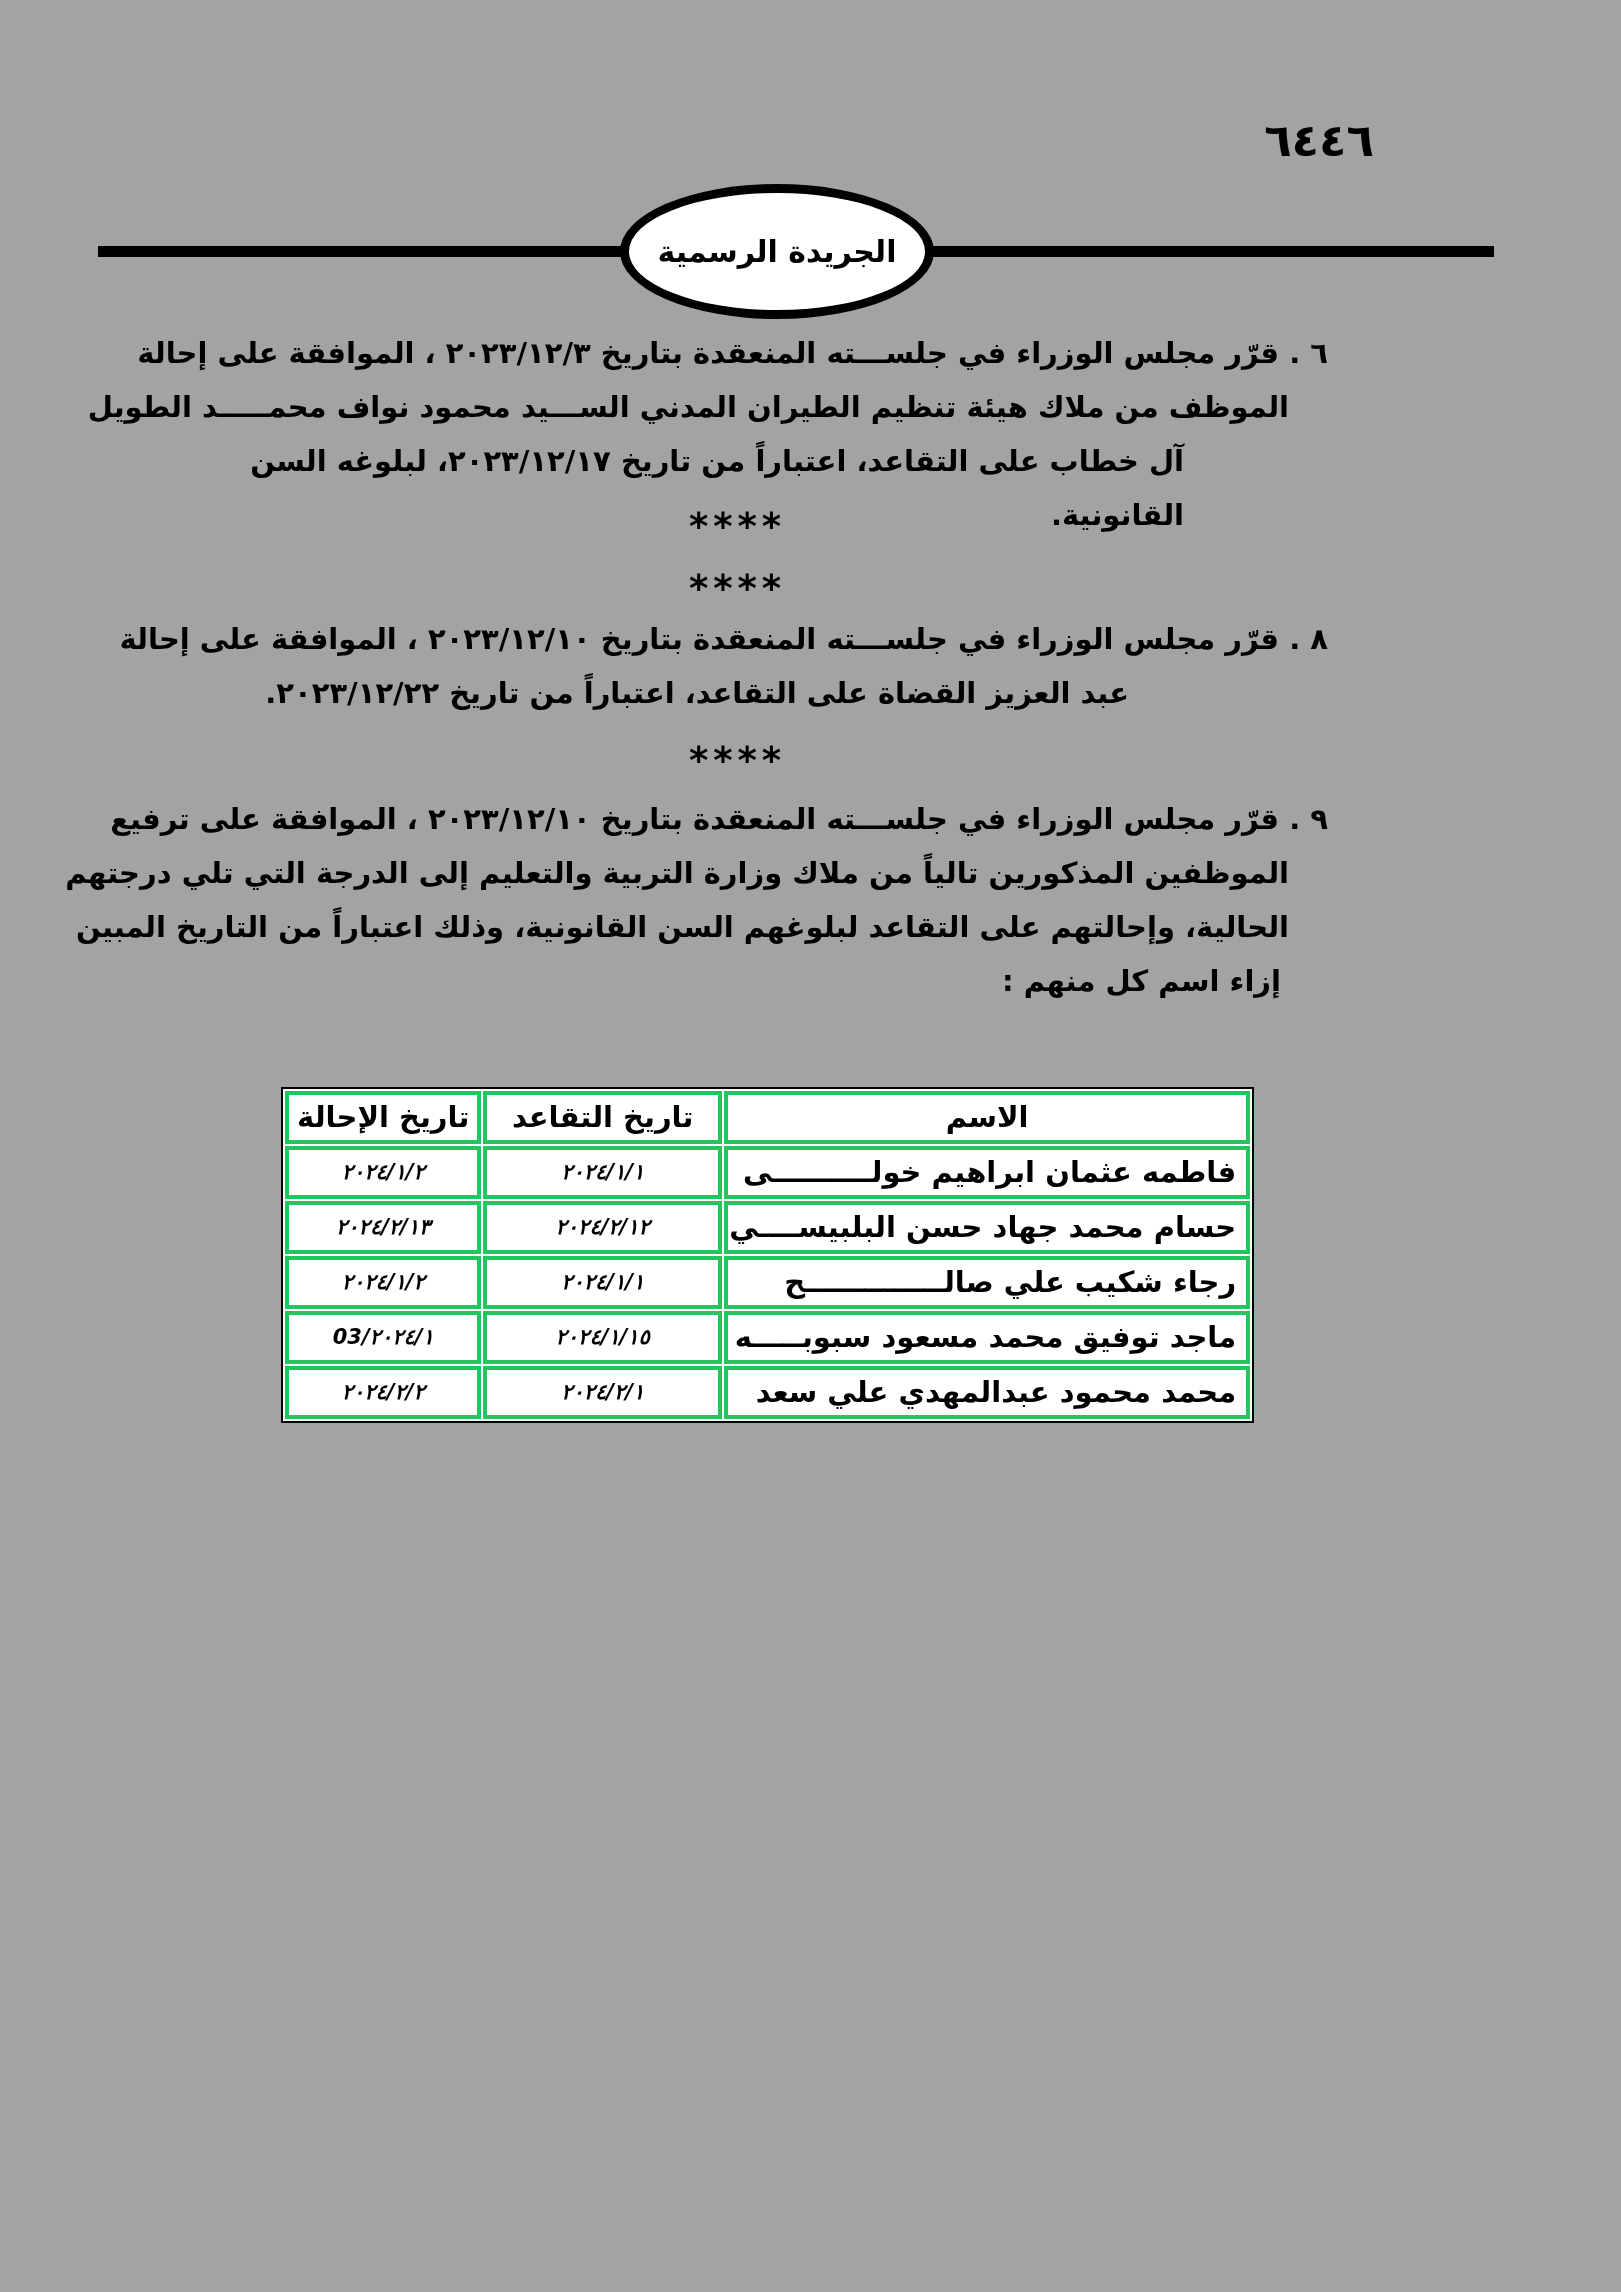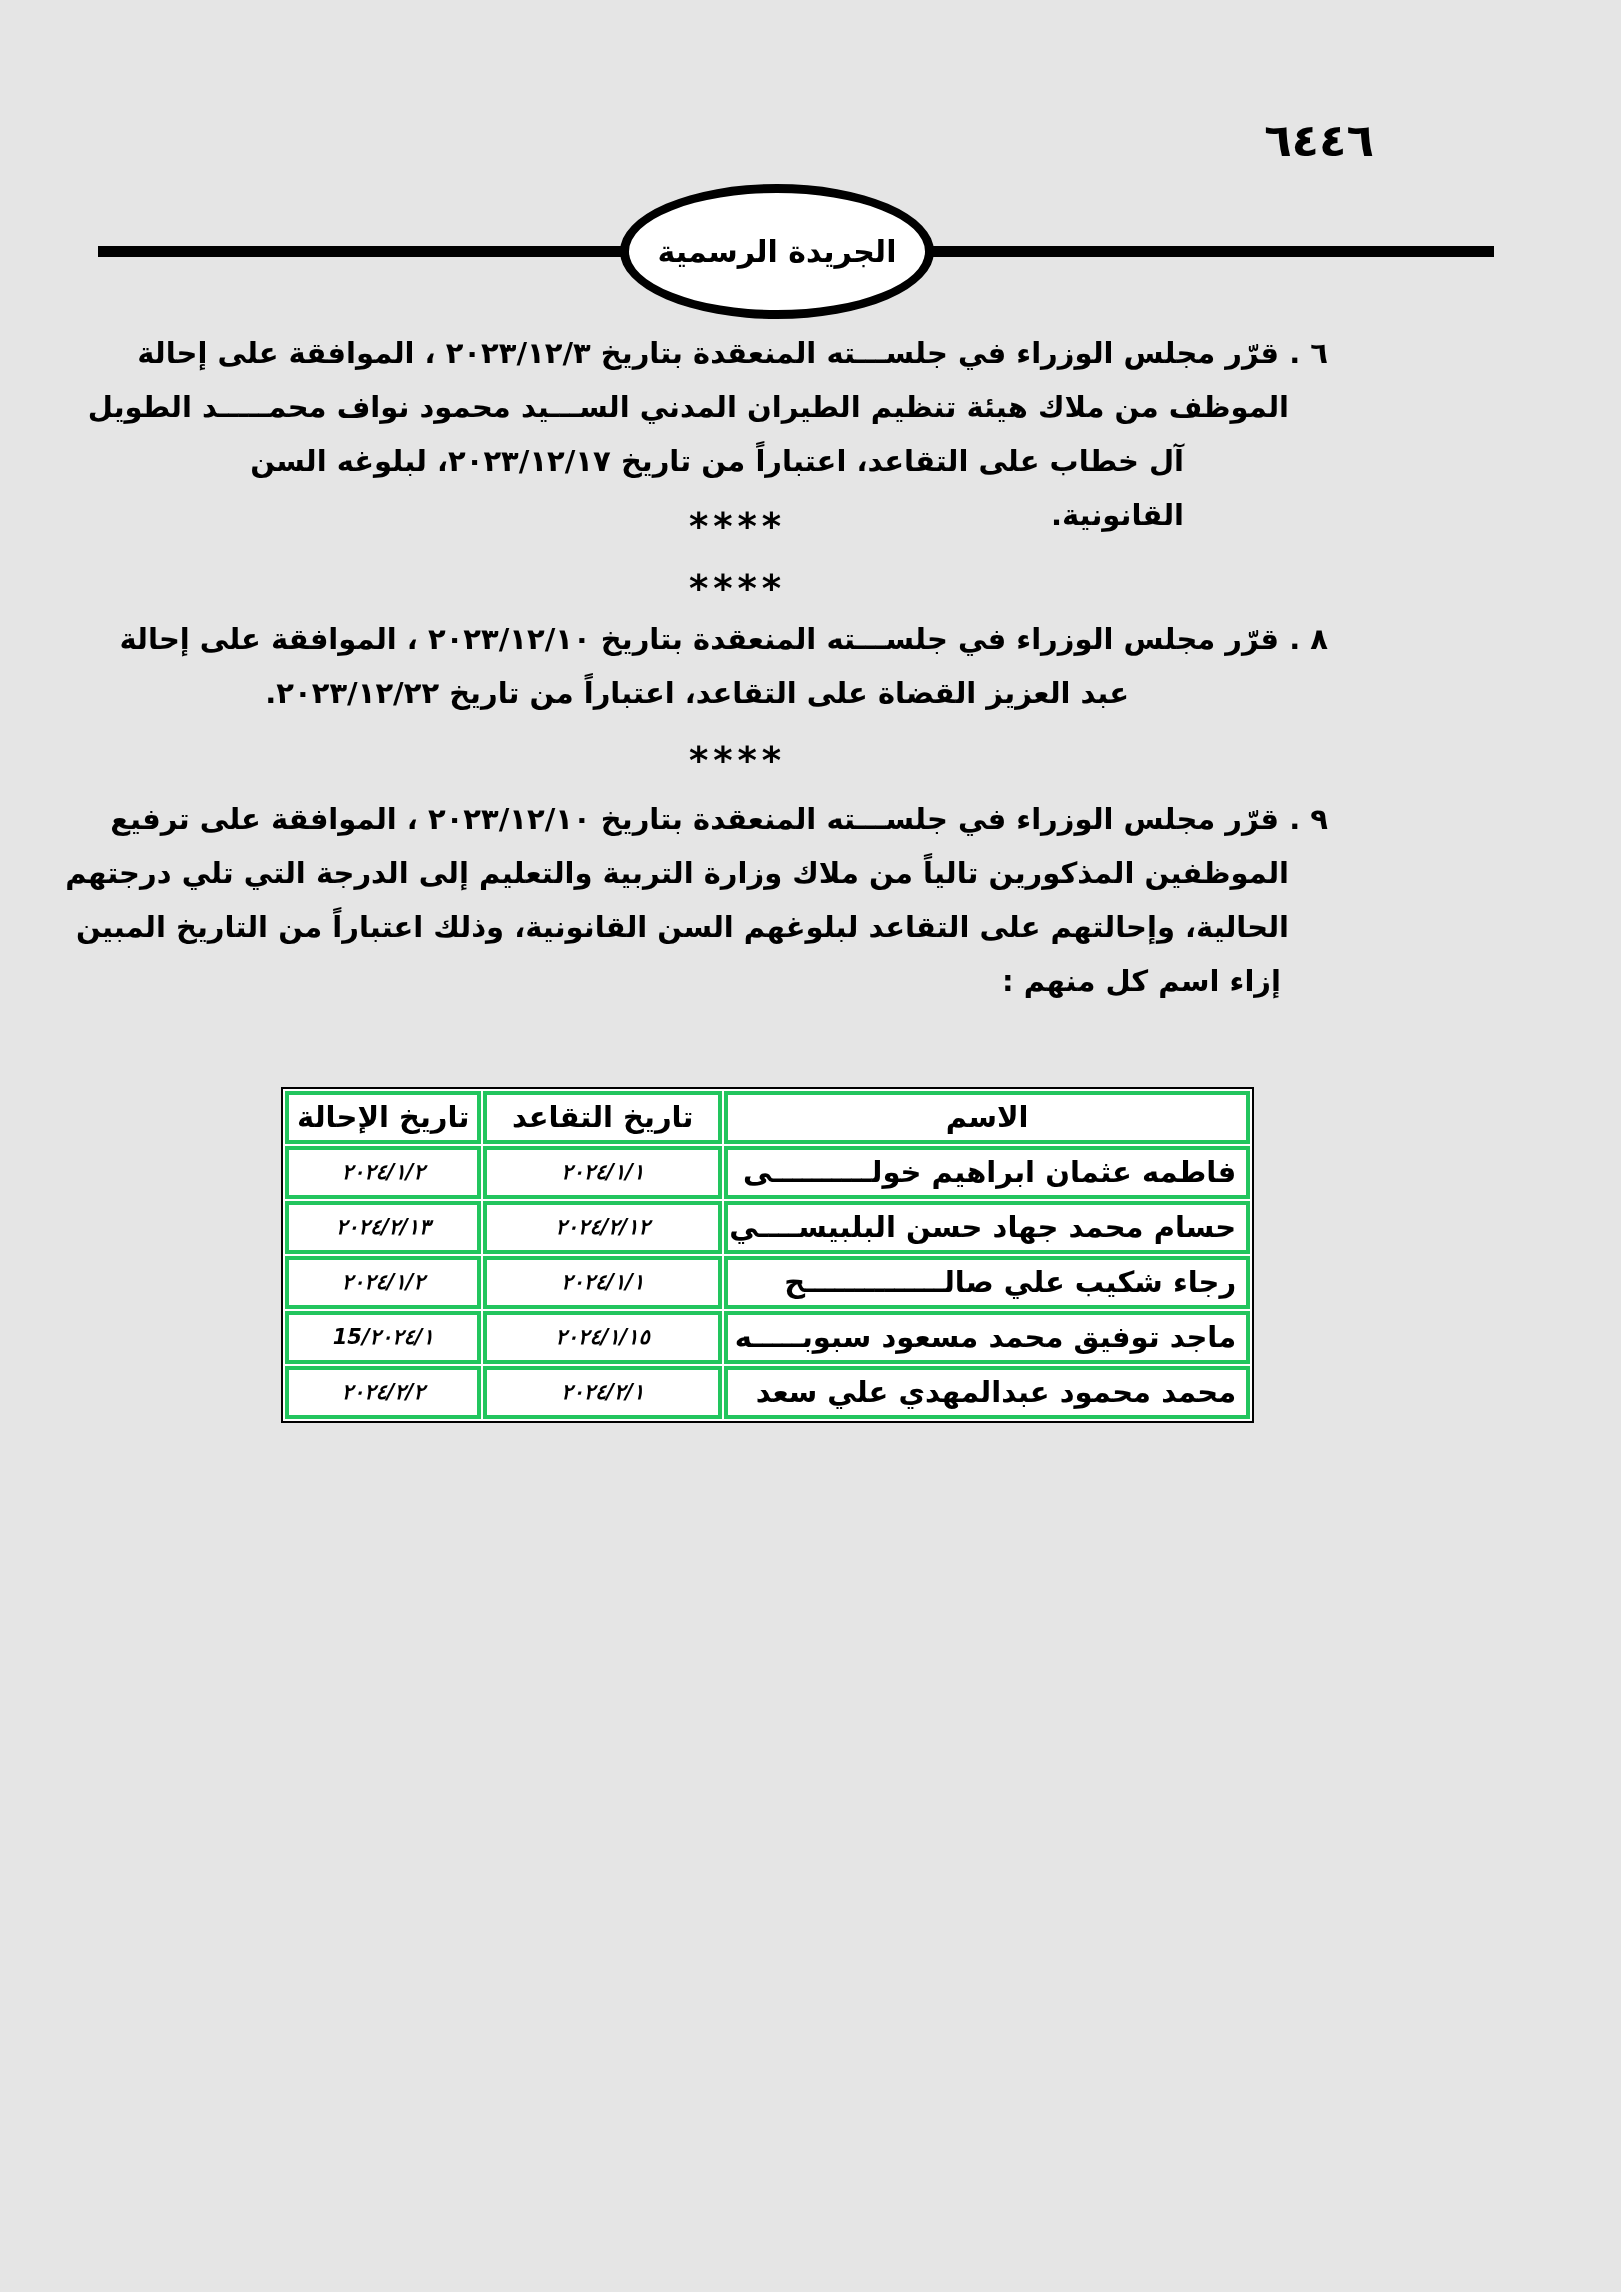--- a/index.html
+++ b/index.html
@@ -4,21 +4,21 @@
 <style>
   html, body {
     margin: 0;
     padding: 0;
     background: #ffffff;
   }
   .page {
     position: relative;
     width: 1621px;
     height: 2293px;
-    background: #e5e5e5;
+    background: #a3a3a3;
     color: #000000;
     font-family: "DejaVu Sans", sans-serif;
     font-weight: bold;
     overflow: hidden;
   }
   
   .page-number {
     position: absolute;
     top: 114px;
     right: 247px;
@@ -195,21 +195,21 @@
               <td class="date">٢٠٢٤/٢/١٣</td>
             </tr>
             <tr>
               <td class="name">رجاء شكيب علي صالــــــــــــــح</td>
               <td class="date">٢٠٢٤/١/١</td>
               <td class="date">٢٠٢٤/١/٢</td>
             </tr>
             <tr>
               <td class="name">ماجد توفيق محمد مسعود سبوبـــــه</td>
               <td class="date">٢٠٢٤/١/١٥</td>
-              <td class="date">٢٠٢٤/١/15</td>
+              <td class="date">٢٠٢٤/١/03</td>
             </tr>
             <tr>
               <td class="name">محمد محمود عبدالمهدي علي سعد</td>
               <td class="date">٢٠٢٤/٢/١</td>
               <td class="date">٢٠٢٤/٢/٢</td>
             </tr>
           </tbody>
       </table>
     </div>
 

